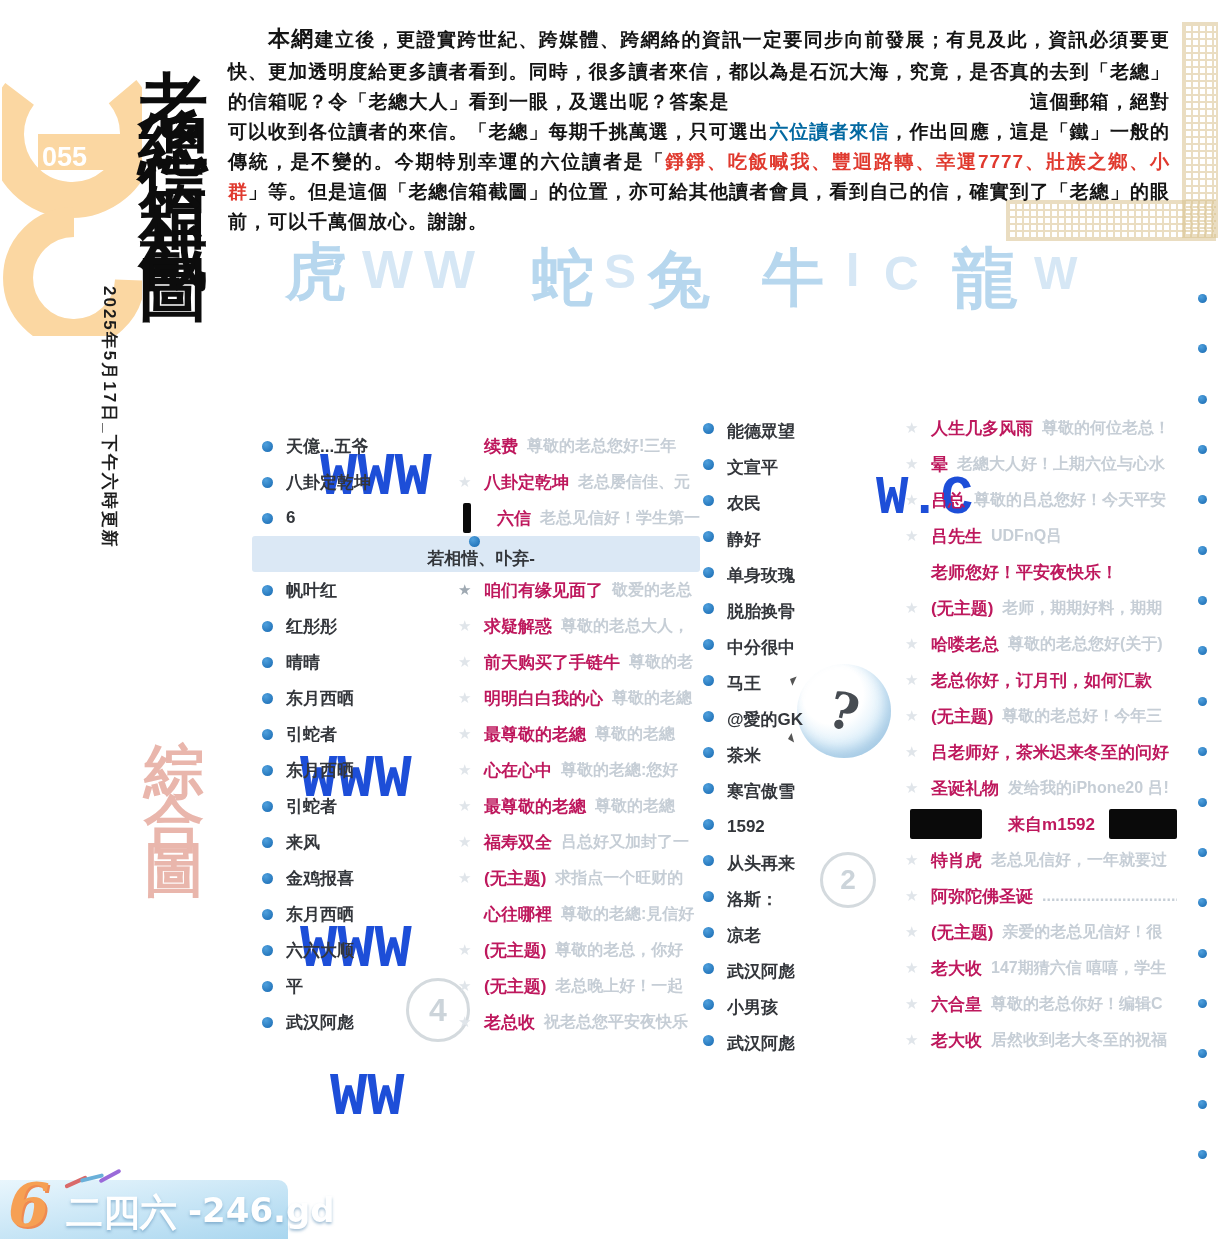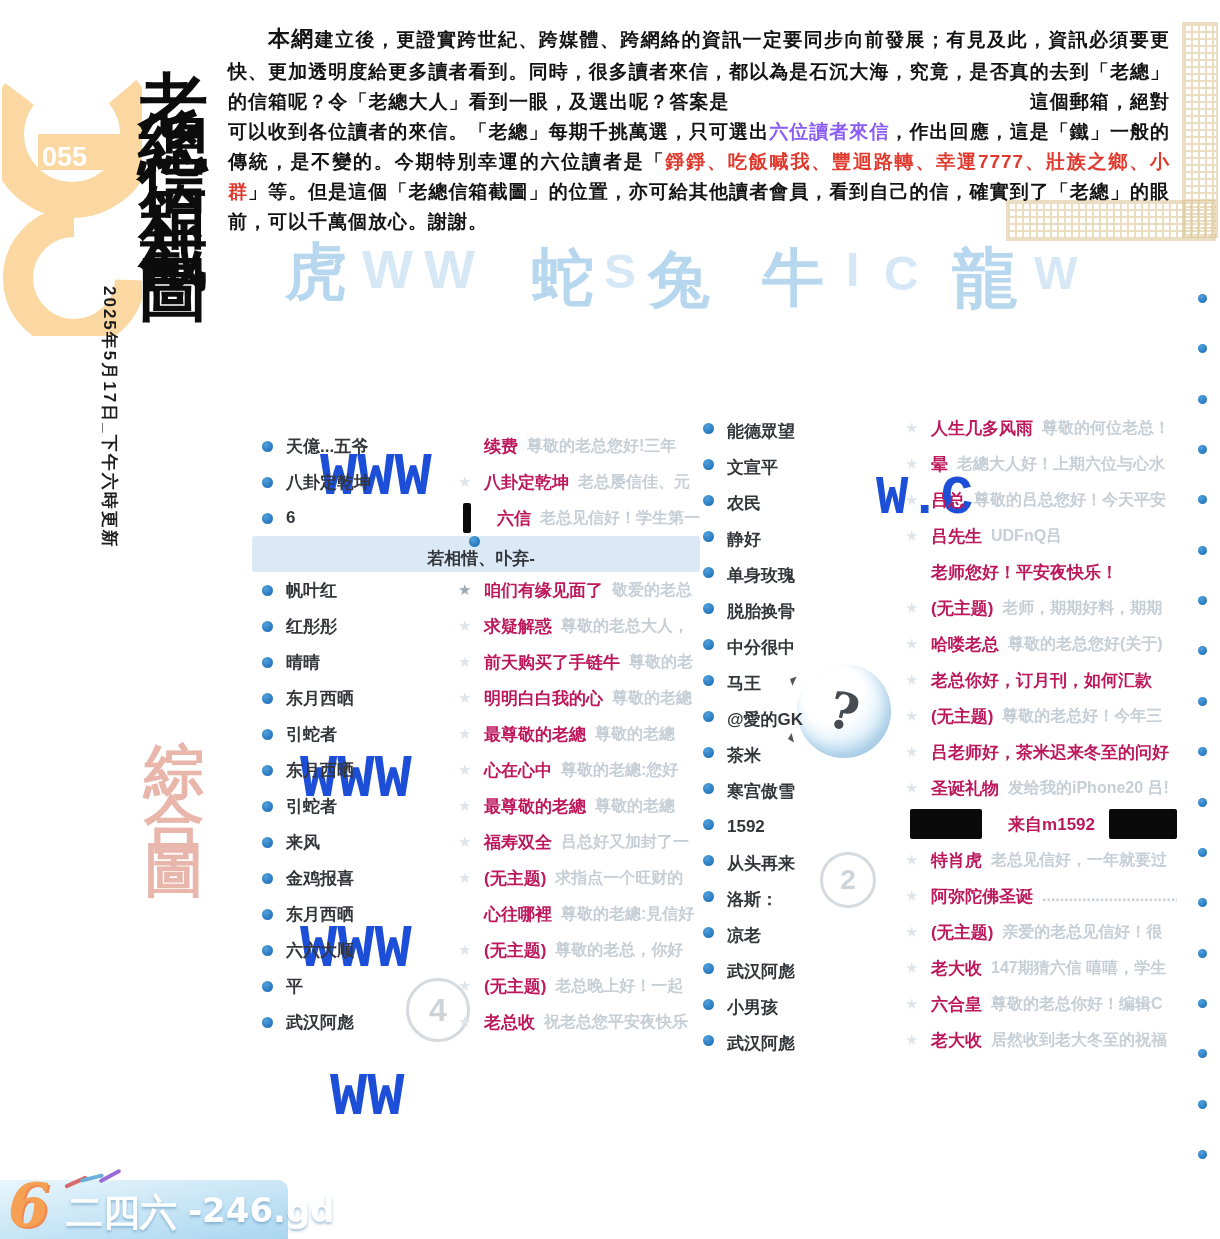--- a/index.html
+++ b/index.html
@@ -16,21 +16,21 @@
   .v-date{position:absolute;left:98px;top:286px;writing-mode:vertical-rl;
            text-orientation:sideways;font-size:17px;font-weight:700;color:#1c1c1c;
            letter-spacing:2px;}
   .emblem{position:absolute;left:2px;top:16px;}
 
   
   .intro{position:absolute;left:228px;top:22px;width:942px;font-size:19px;line-height:1.58;
          color:#141414;font-weight:600;text-align:justify;letter-spacing:1px;text-indent:2.1em;}
   .intro .lead{font-size:22px;font-weight:900;}
   .intro .gap{display:inline-block;width:300px;height:2px;}
-  .intro .magenta{color:#8b5cf6;}
+  .intro .magenta{color:#0369a1;}
   .intro .red{color:#e03a2f;}
 
   
   .border-v,.border-h{position:absolute;opacity:.55;border:2px solid #d9c28f;
       background:repeating-linear-gradient(0deg,#d9c28f 0 2px,transparent 2px 7px),
                  repeating-linear-gradient(90deg,#d9c28f 0 2px,transparent 2px 7px);}
   .border-v{left:1182px;top:22px;width:32px;height:212px;}
   .border-h{left:1006px;top:200px;width:206px;height:37px;}
 
   

